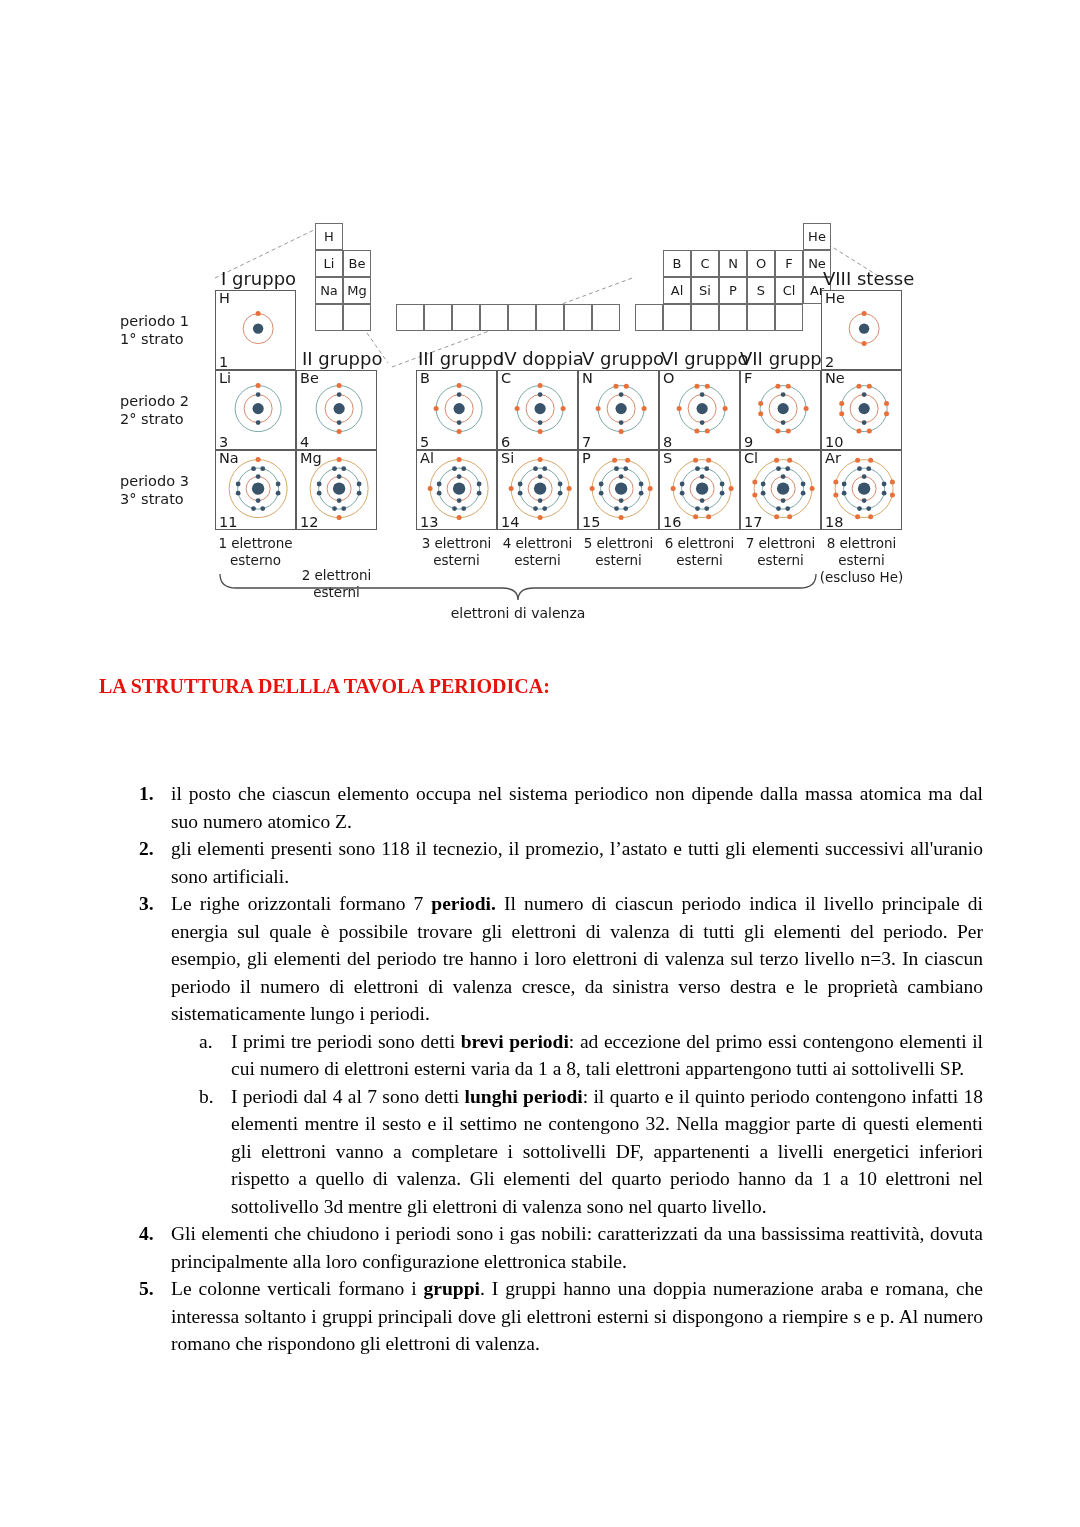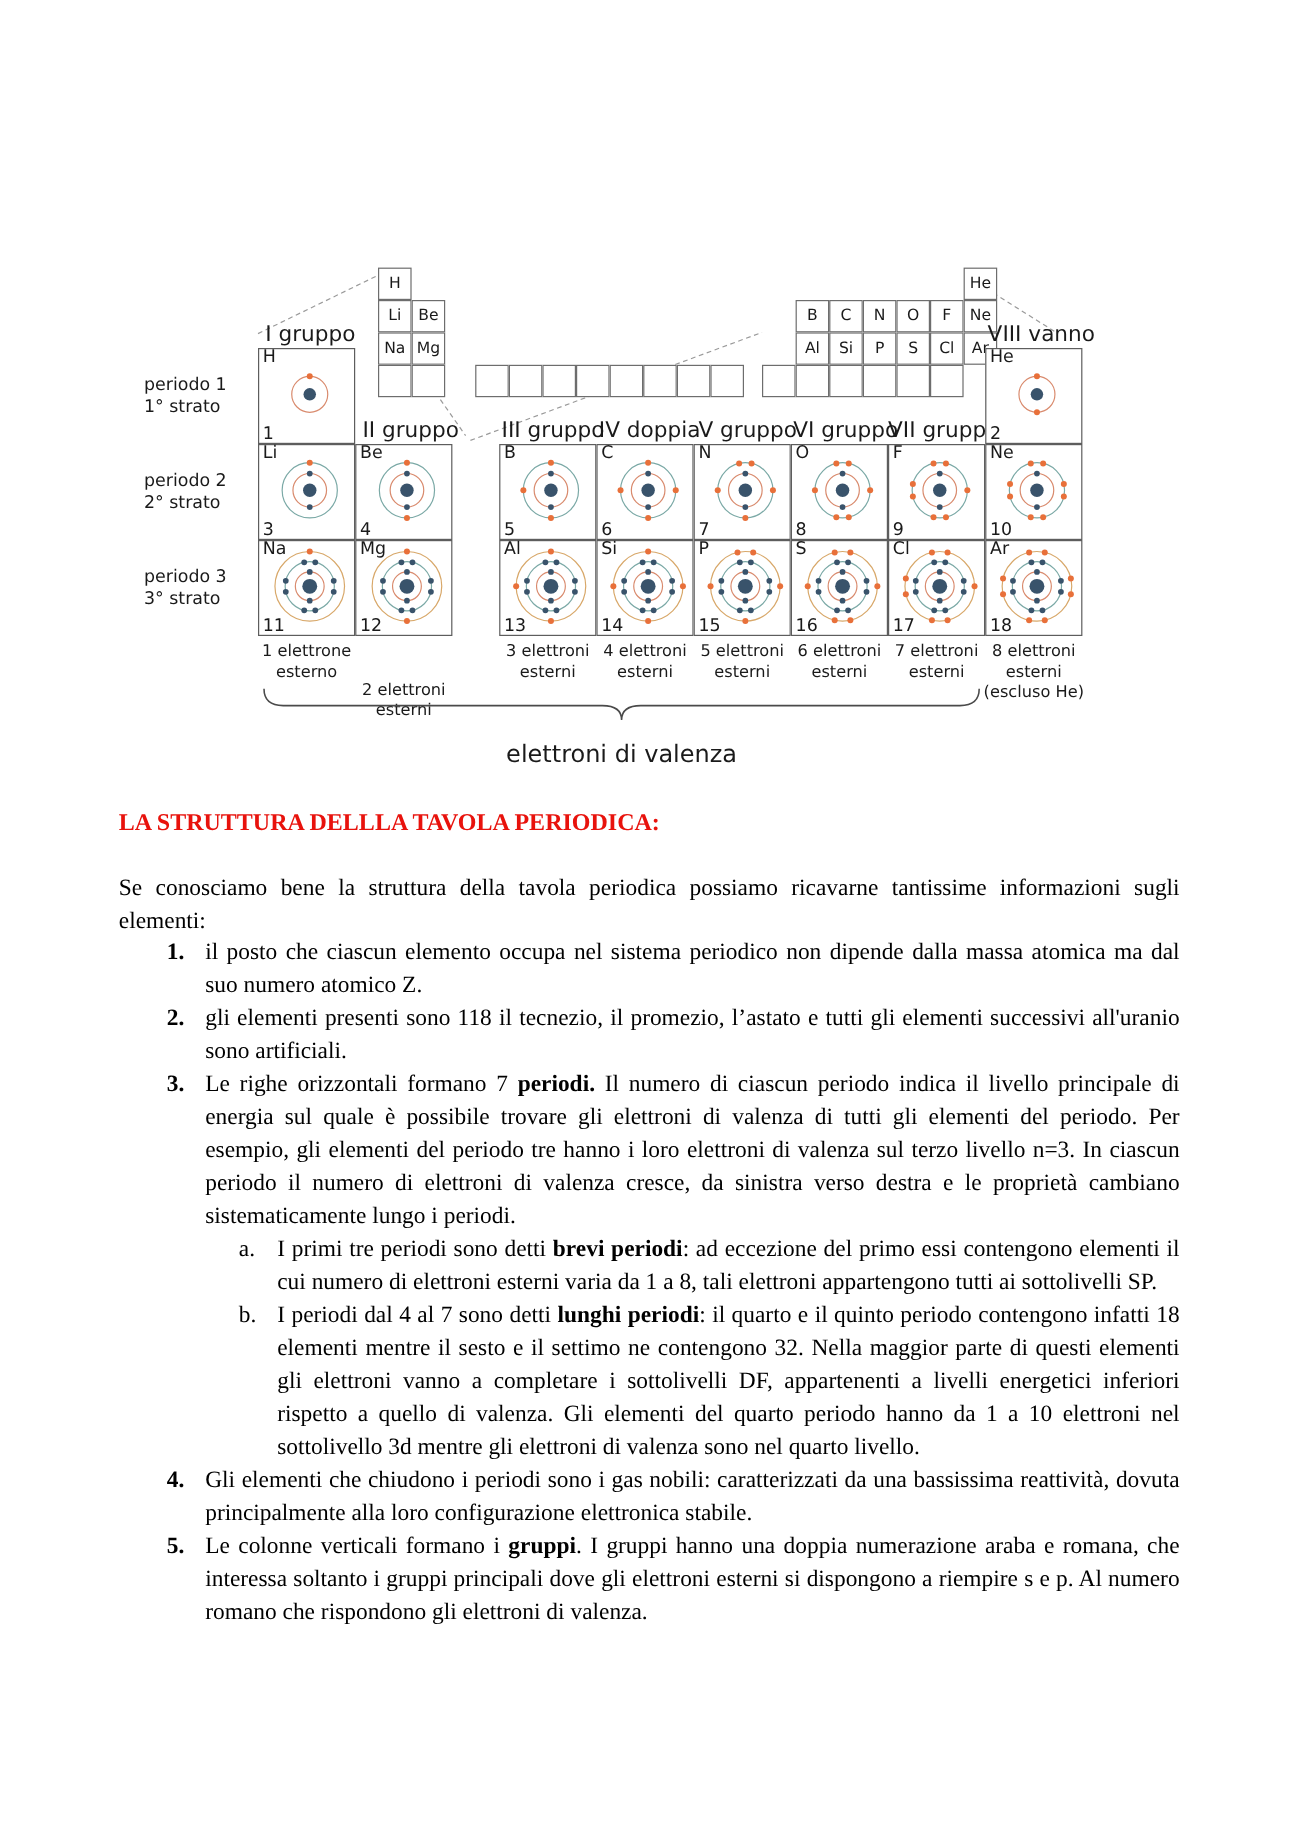--- a/index.html
+++ b/index.html
@@ -39,21 +39,21 @@
   .bt .sym{position:absolute;left:3px;top:0px;font-size:14.5px;line-height:15px;}
   .bt .num{position:absolute;left:3px;bottom:-1px;font-size:14.5px;line-height:15px;}
   .atom{position:absolute;left:0;top:0;width:100%;height:100%;}
 
   
   .plab{position:absolute;font-size:14.5px;line-height:18px;white-space:nowrap;}
 
   
   .cap{position:absolute;font-size:13.5px;line-height:17px;text-align:center;white-space:nowrap;}
 
-  .valtext{position:absolute;font-size:20px;white-space:nowrap;margin-top:11px;}
+  .valtext{position:absolute;font-size:14px;white-space:nowrap;}
 
   
   .heading{
     position:absolute;left:99px;top:675px;
     font-size:20px;font-weight:bold;color:#e8120c;
     font-family:"Liberation Serif", serif;
   }
 
   
   .bodypara{
@@ -162,21 +162,21 @@
       </div>
 
     <div id="group-labels">
         <div class="glab" style="left: 101px; top: 53px;">I gruppo</div>
         <div class="glab" style="left: 182px; top: 133px;">II gruppo</div>
         <div class="glab" style="left: 298px; top: 133px;">III gruppo</div>
         <div class="glab" style="left: 379px; top: 133px;">IV doppia</div>
         <div class="glab" style="left: 462px; top: 133px;">V gruppo</div>
         <div class="glab" style="left: 541px; top: 133px;">VI gruppo</div>
         <div class="glab" style="left: 620px; top: 133px;">VII gruppo</div>
-        <div class="glab" style="left: 703px; top: 53px;">VIII vanno</div>
+        <div class="glab" style="left: 703px; top: 53px;">VIII stesse</div>
       </div>
 
     <div id="big-table">
         <div class="bt" style="left: 95px; top: 75px; width: 81px; height: 80px;">
           <svg width="81" height="80" class="atom">
             <circle cx="42.120000000000005" cy="37.599999999999994" r="15" fill="none" stroke="#d98b6e" stroke-width="1"></circle>
             <circle cx="42.120000000000005" cy="37.599999999999994" r="5.2" fill="#39536b"></circle>
             <circle cx="42.120000000000005" cy="22.599999999999994" r="2.5" fill="#e8703a"></circle>
           </svg>
           <span class="sym">H</span>
@@ -552,21 +552,20 @@
 
     <svg width="830" height="50" style="position:absolute;left:0;top:355px;">
       <path d="M 100 4 Q 100 18 116 18 L 382 18 Q 398 18 398 30 Q 398 18 414 18 L 680 18 Q 696 18 696 4" stroke="#4a4a4a" stroke-width="1.3" fill="none"></path>
     </svg>
     <div class="valtext" id="brace-caption" style="left:0;top:390px;width:796px;text-align:center;">elettroni di valenza</div>
 
   </div>
 
   <div class="heading">LA STRUTTURA DELLLA TAVOLA PERIODICA:</div>
 
-  <div class="bodypara">Se conosciamo bene la struttura della tavola periodica possiamo ricavarne tantissime informazioni sugli elementi:</div>
 
   <ol class="lvl1" id="main-list">
       <li><span class="mk">1.</span><span>il posto che ciascun elemento occupa nel sistema periodico non dipende dalla massa atomica ma dal suo numero atomico Z.</span></li>
       <li><span class="mk">2.</span><span>gli elementi presenti sono 118 il tecnezio, il promezio, l’astato e tutti gli elementi successivi all'uranio sono artificiali.</span></li>
       <li><span class="mk">3.</span><span>Le righe orizzontali formano 7 </span><b>periodi.</b><span> Il numero di ciascun periodo indica il livello principale di energia sul quale è possibile trovare gli elettroni di valenza di tutti gli elementi del periodo. Per esempio, gli elementi del periodo tre hanno i loro elettroni di valenza sul terzo livello n=3. In ciascun periodo il numero di elettroni di valenza cresce, da sinistra verso destra e le proprietà cambiano sistematicamente lungo i periodi.</span><ol class="lvl2">
           <li><span class="mk">a.</span><span>I primi tre periodi sono detti </span><b>brevi periodi</b><span>: ad eccezione del primo essi contengono elementi il cui numero di elettroni esterni varia da 1 a 8, tali elettroni appartengono tutti ai sottolivelli SP.</span></li>
           <li><span class="mk">b.</span><span>I periodi dal 4 al 7 sono detti </span><b>lunghi periodi</b><span>: il quarto e il quinto periodo contengono infatti 18 elementi mentre il sesto e il settimo ne contengono 32. Nella maggior parte di questi elementi gli elettroni vanno a completare i sottolivelli DF, appartenenti a livelli energetici inferiori rispetto a quello di valenza. Gli elementi del quarto periodo hanno da 1 a 10 elettroni nel sottolivello 3d mentre gli elettroni di valenza sono nel quarto livello.</span></li>
         </ol></li>
       <li><span class="mk">4.</span><span>Gli elementi che chiudono i periodi sono i gas nobili: caratterizzati da una bassissima reattività, dovuta principalmente alla loro configurazione elettronica stabile.</span></li>
       <li><span class="mk">5.</span><span>Le colonne verticali formano i </span><b>gruppi</b><span>. I gruppi hanno una doppia numerazione araba e romana, che interessa soltanto i gruppi principali dove gli elettroni esterni si dispongono a riempire s e p. Al numero romano che rispondono gli elettroni di valenza.</span></li>

